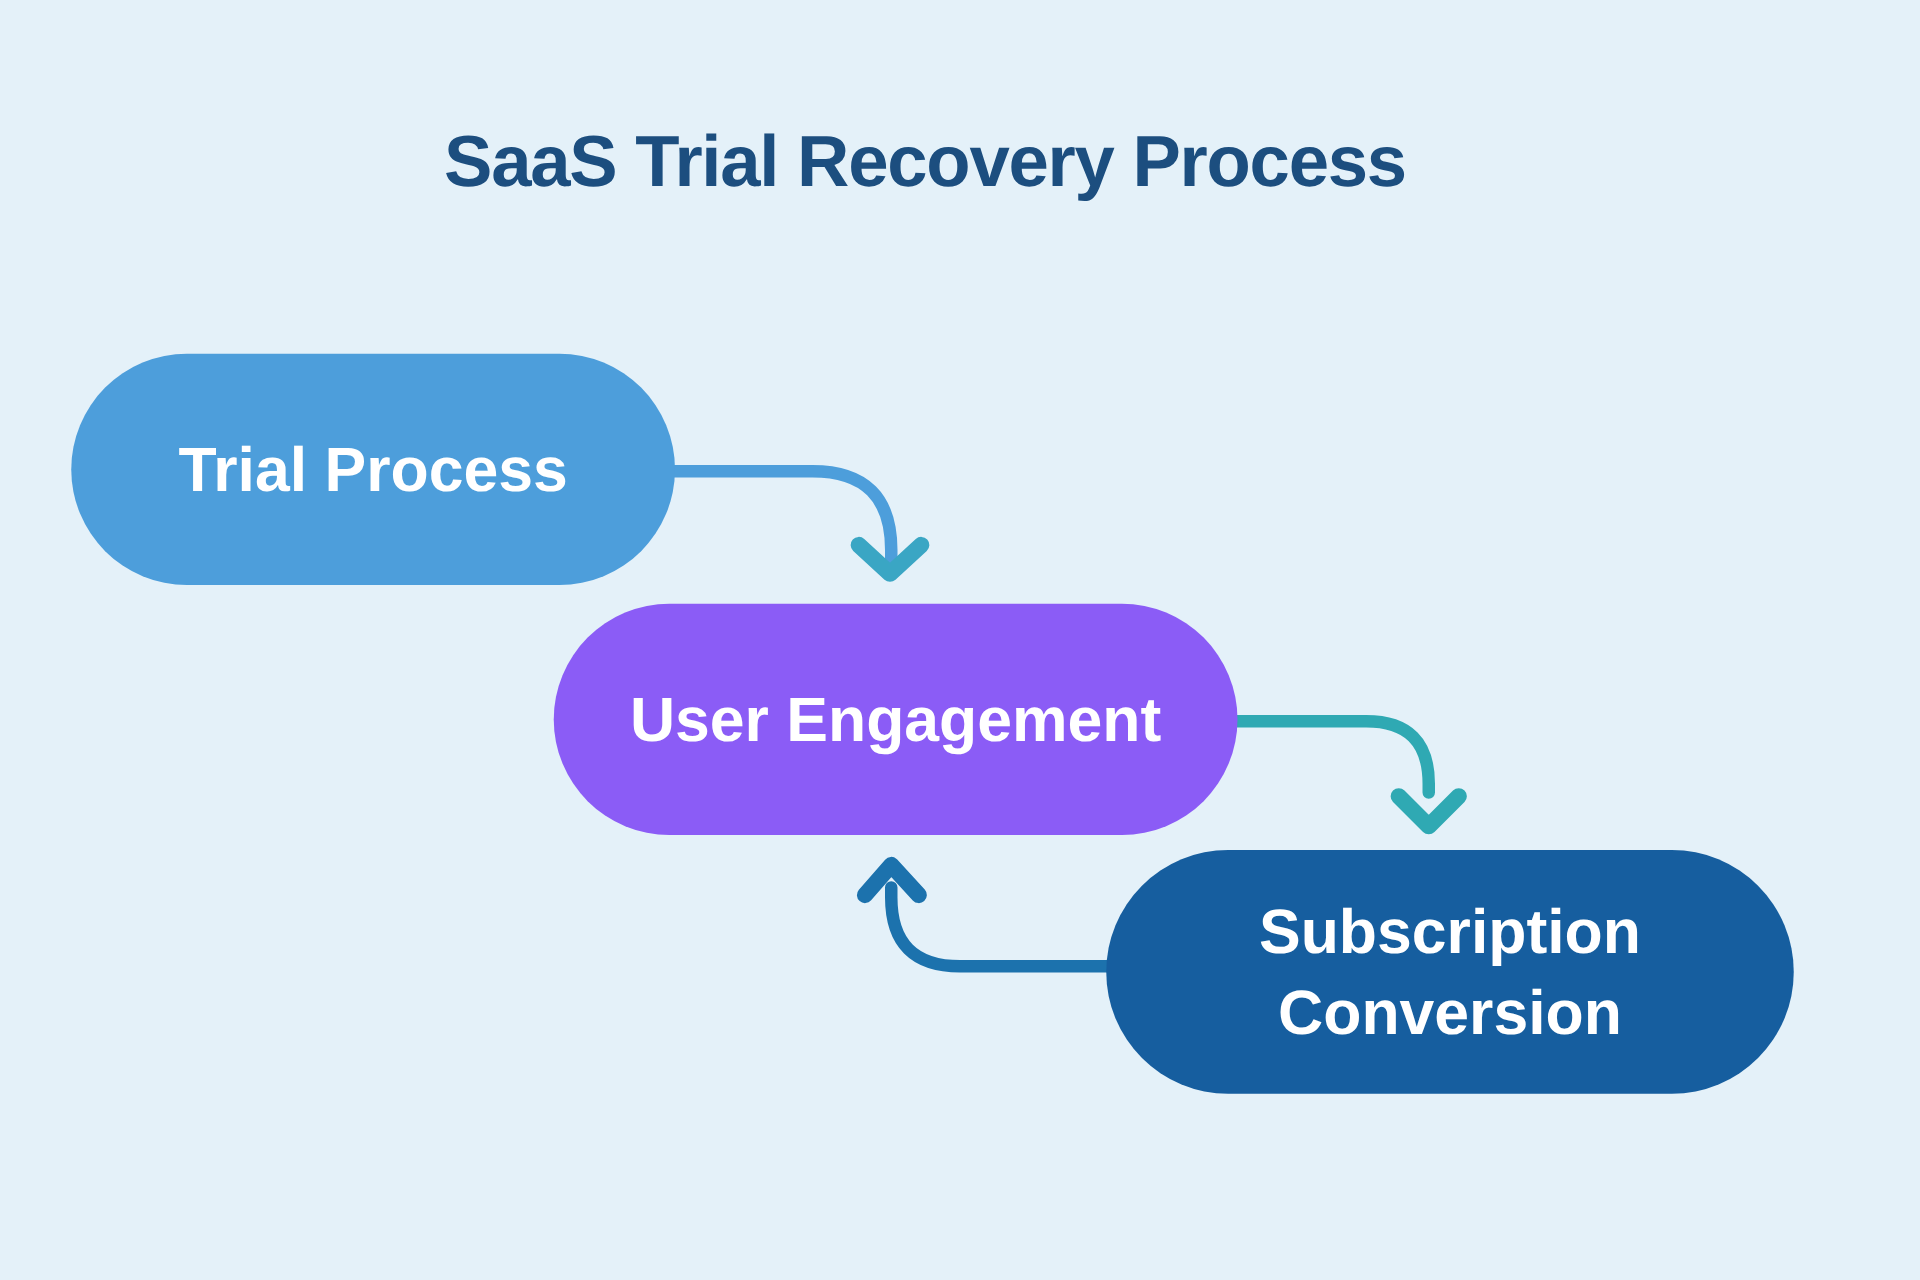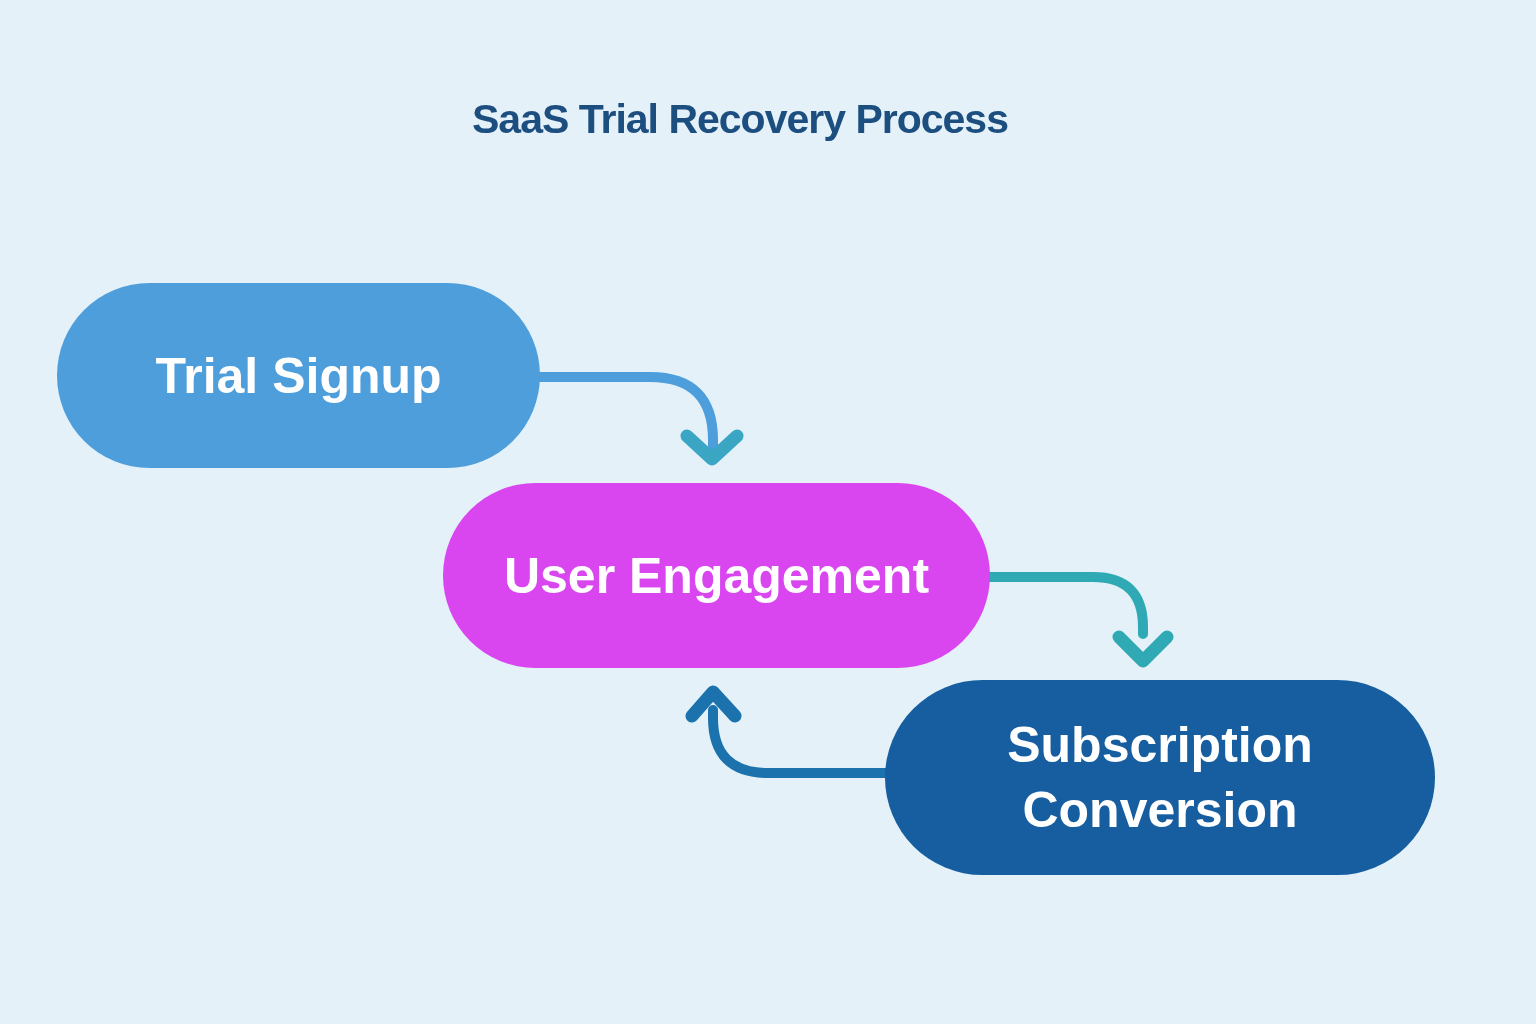--- a/index.html
+++ b/index.html
@@ -15,21 +15,21 @@
     background: #E4F1F9;
     font-family: "Liberation Sans", sans-serif;
   }
   .title {
     position: absolute;
     top: 96px;
     left: 0;
     width: 1480px;
     margin: 0;
     text-align: center;
-    font-size: 41px;
+    font-size: 58px;
     font-weight: 700;
     letter-spacing: -1px;
     font-family: "Liberation Sans", sans-serif;
   }
   .arrows {
     position: absolute;
     left: 0;
     top: 0;
     width: 1536px;
     height: 1024px;
@@ -105,24 +105,24 @@
     </g>
 
     <g>
       <path class="arrow-line" d="M 895 773 H 768 Q 713 773 713 718 V 710" style="stroke: rgb(28, 114, 173);"></path>
       <polyline class="arrow-head" points="692,716 713,692 735,716" style="stroke: rgb(28, 114, 173);"></polyline>
     </g>
 
   </svg>
 
   <div class="node node-trial-signup" style="background-color: rgb(77, 158, 219);">
-    <span class="node-label">Trial Signup</span>
+    <span class="node-label">Trial Process</span>
   </div>
 
-  <div class="node node-user-engagement" style="background-color: #d946ef;">
+  <div class="node node-user-engagement" style="background-color: #8b5cf6;">
     <span class="node-label">User Engagement</span>
   </div>
 
   <div class="node node-subscription-conversion" style="background-color: rgb(22, 94, 159);">
     <span class="node-label">Subscription Conversion</span>
   </div>
 
 </div>
 
 </body></html>

